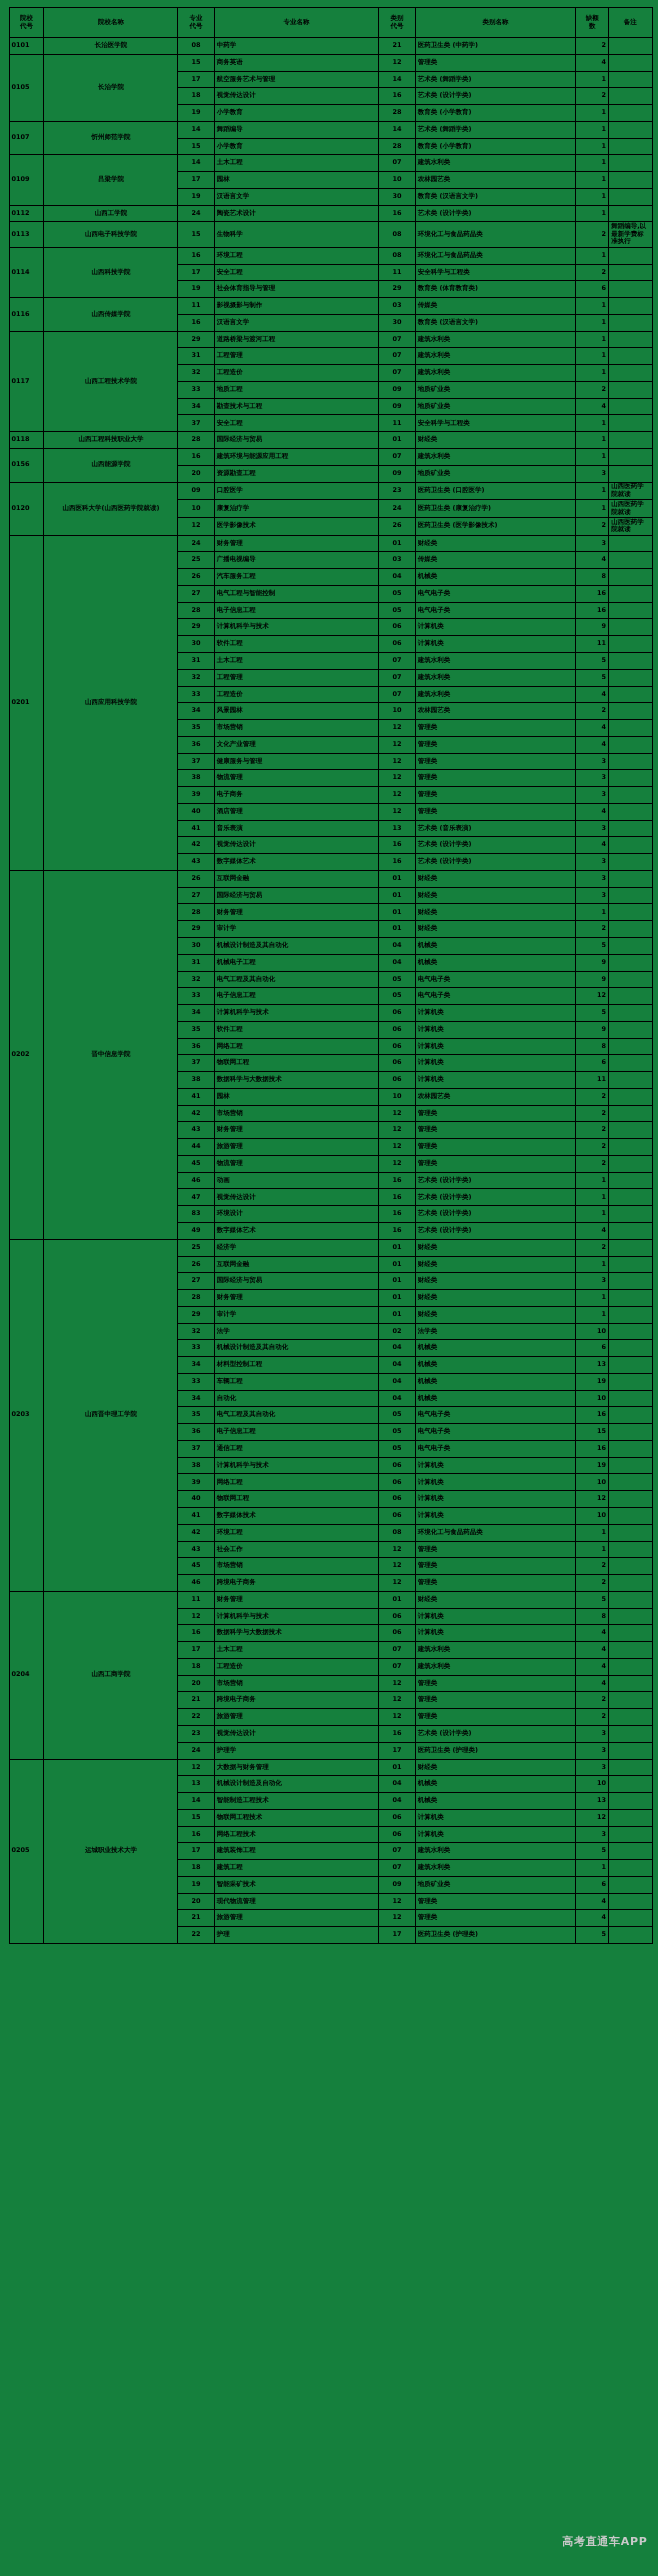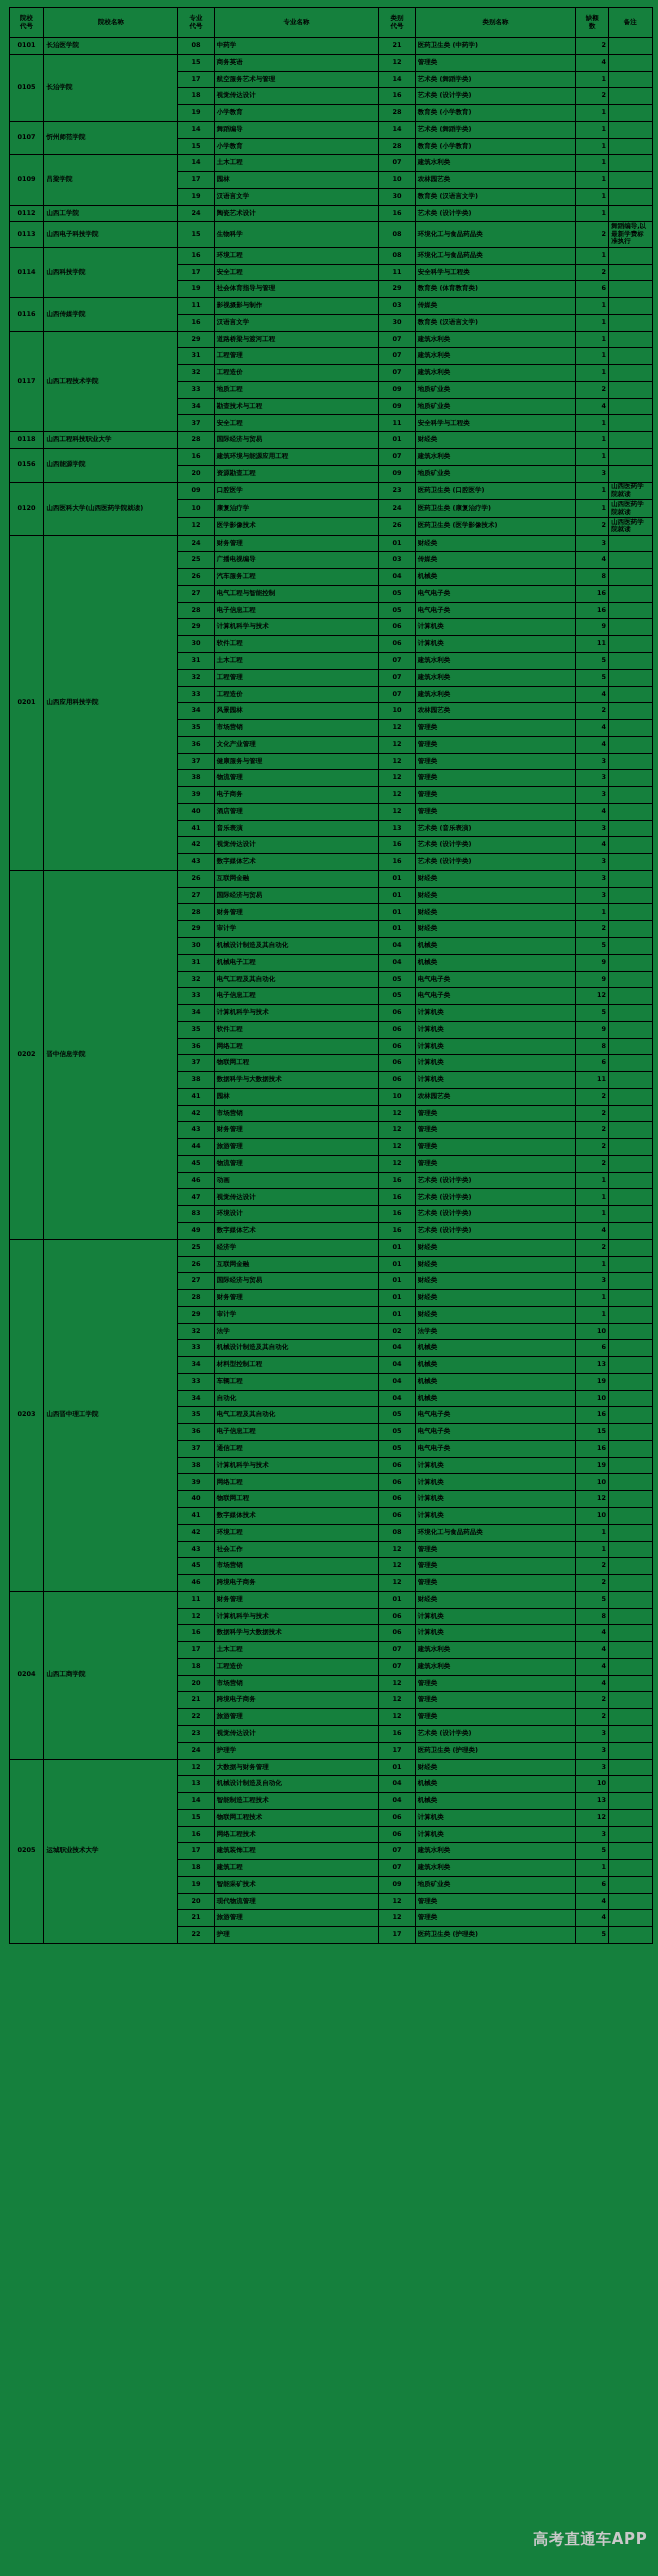--- a/index.html
+++ b/index.html
@@ -46,37 +46,37 @@
   thead td{
     text-align:center;
     vertical-align:middle;
     height:27.5px;
     font-size:6.5px;
     font-weight:bold;
     border-bottom:1.3px solid #000;
   }
   thead td.two-line span{display:block;}
 
-  td.school-code{text-align:center;}
-  td.school-name{text-align:left;padding-left:3.3px;}
+  td.school-code{text-align:left;}
+  td.school-name{text-align:center;padding-left:3.3px;}
   td.major-code{text-align:center;}
   td.major-name{text-align:left;padding-left:3.3px;}
   td.cat-code{text-align:center;}
   td.cat-name{text-align:left;padding-left:3.3px;}
   td.quota{text-align:right;padding-right:2.6px;}
   td.remark{text-align:left;padding-left:1.3px;font-size:5.9px;line-height:1.15;}
 
   tr.data td{height:14.4px;}
   tr.group-start td{border-top:1.3px solid #000;}
 
   .watermark{
     position:absolute;
     right:10.5px;
     bottom:27.5px;
-    font-size:15px;
+    font-size:11px;
     color:#c9c9c9;
     font-weight:bold;
     letter-spacing:0.7px;
     pointer-events:none;
     user-select:none;
   }
 </style>
 </head>
 <body>
 

